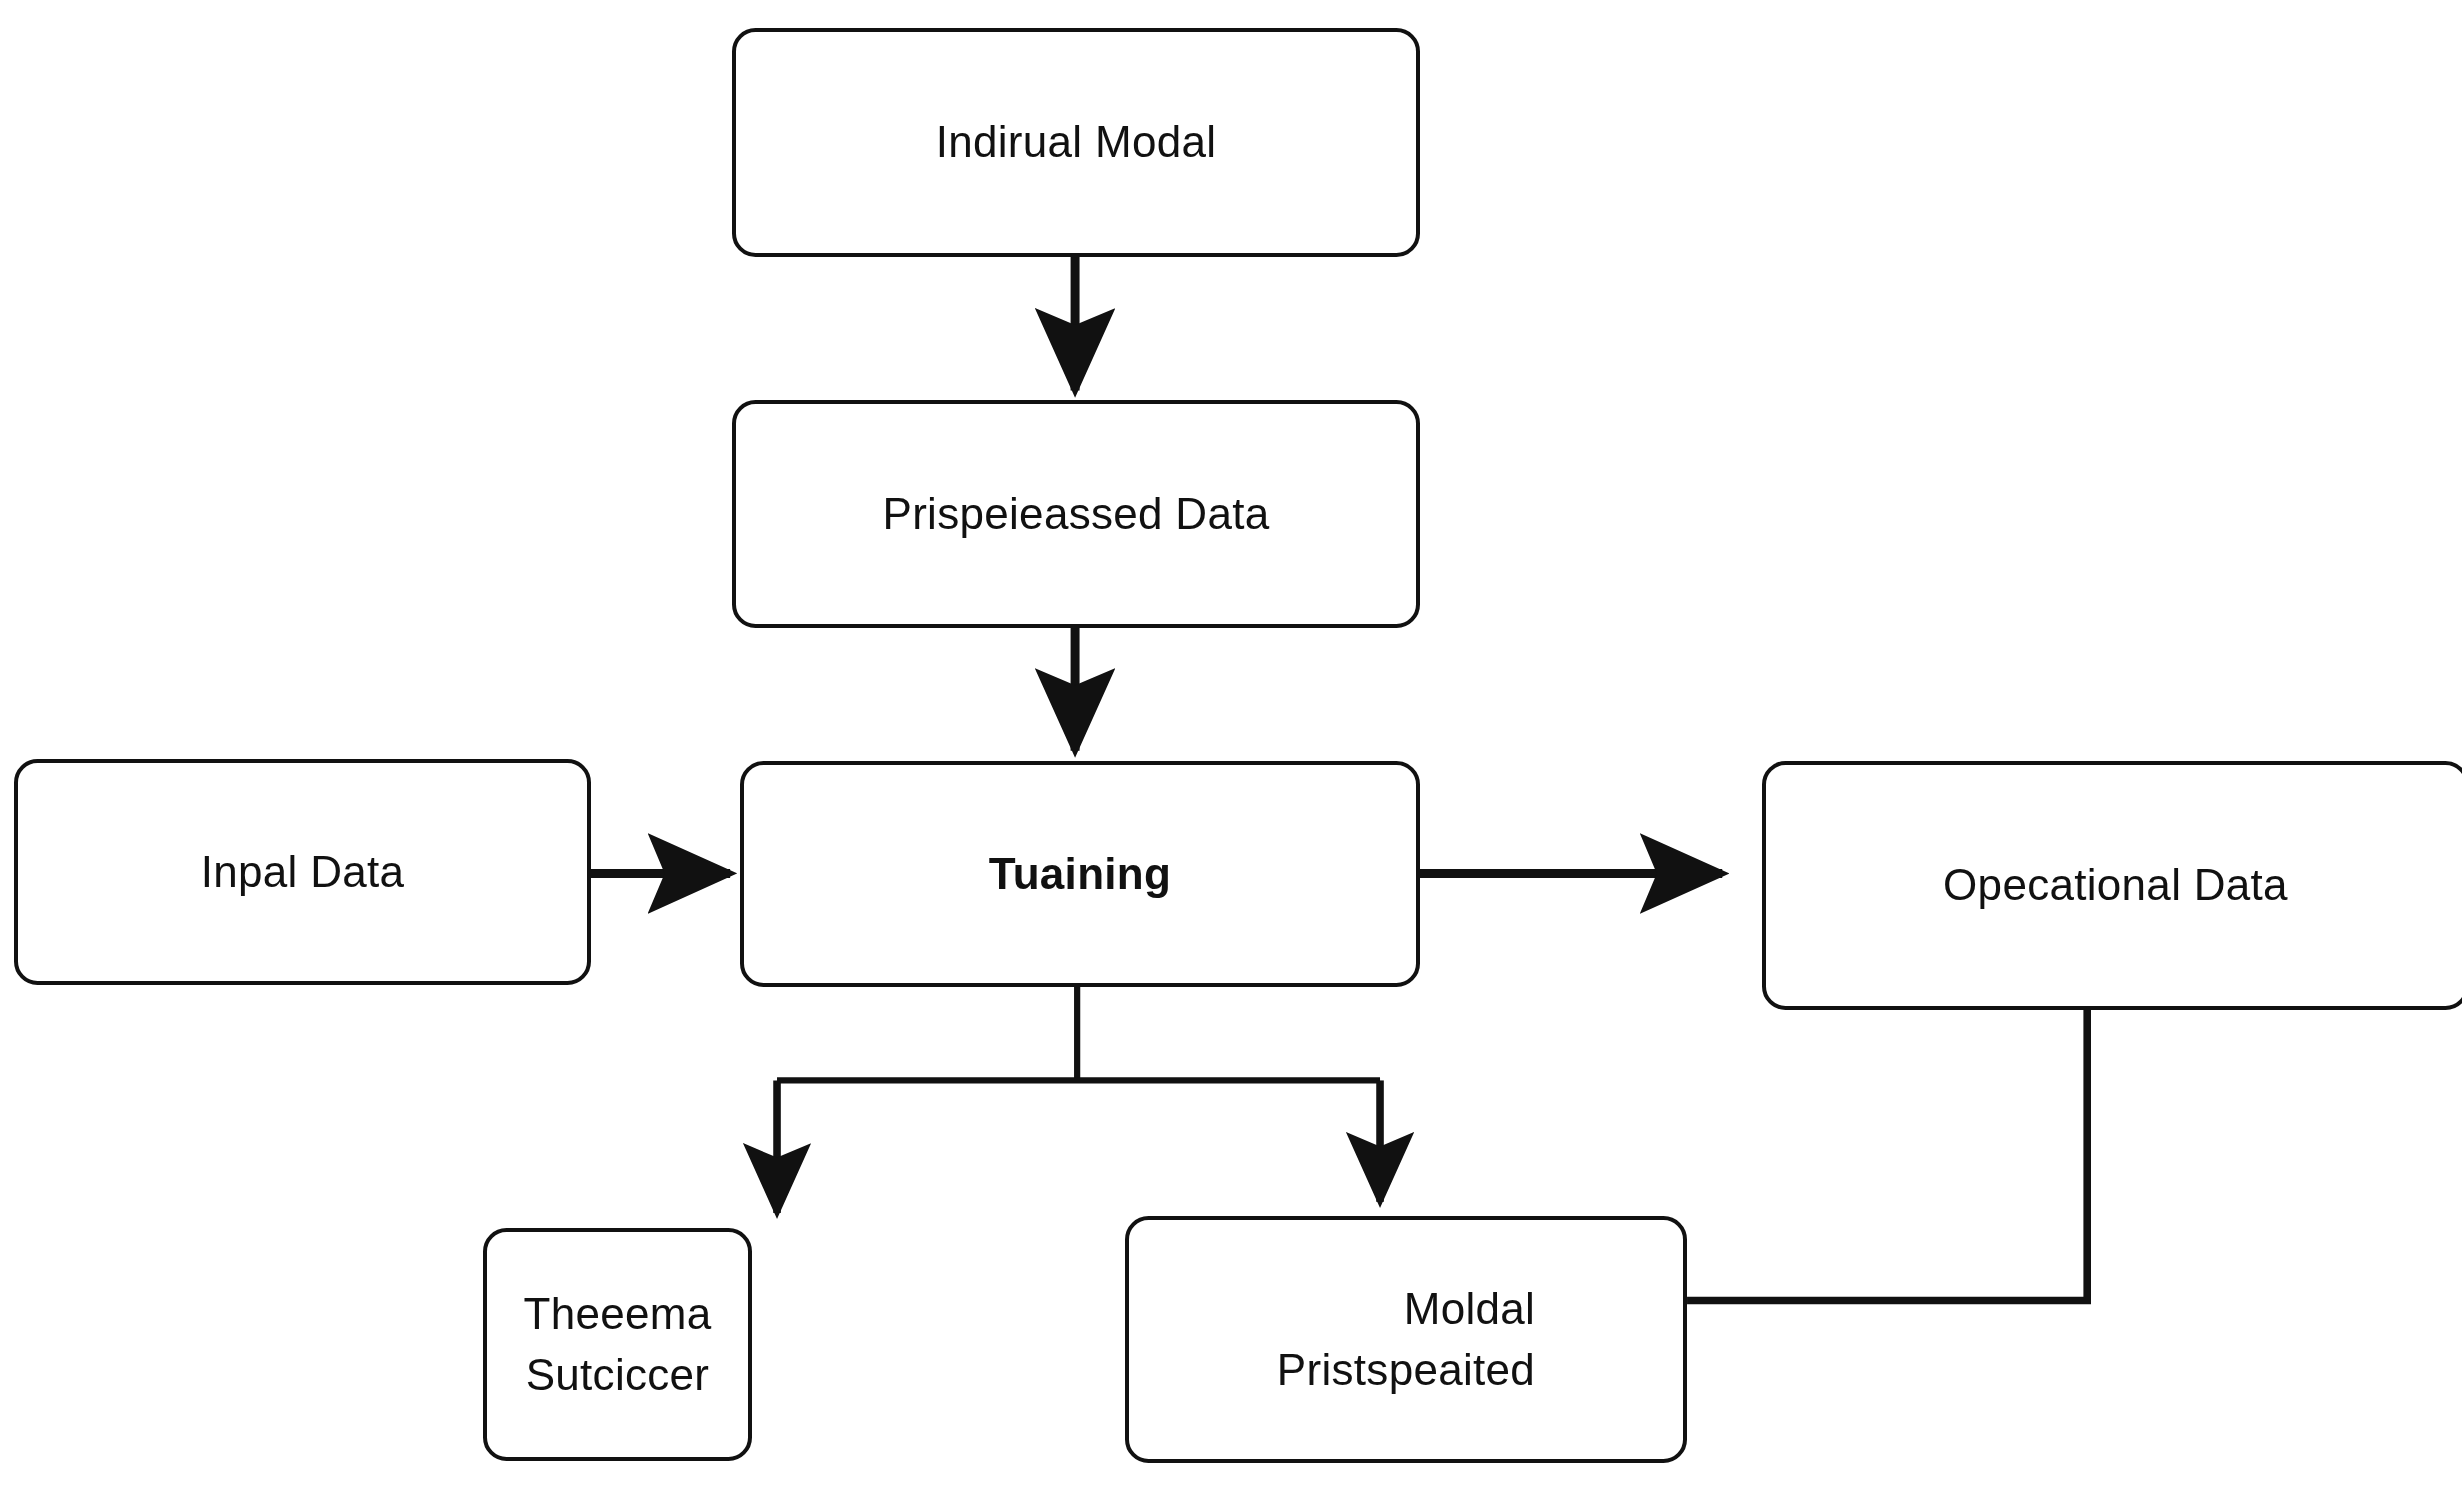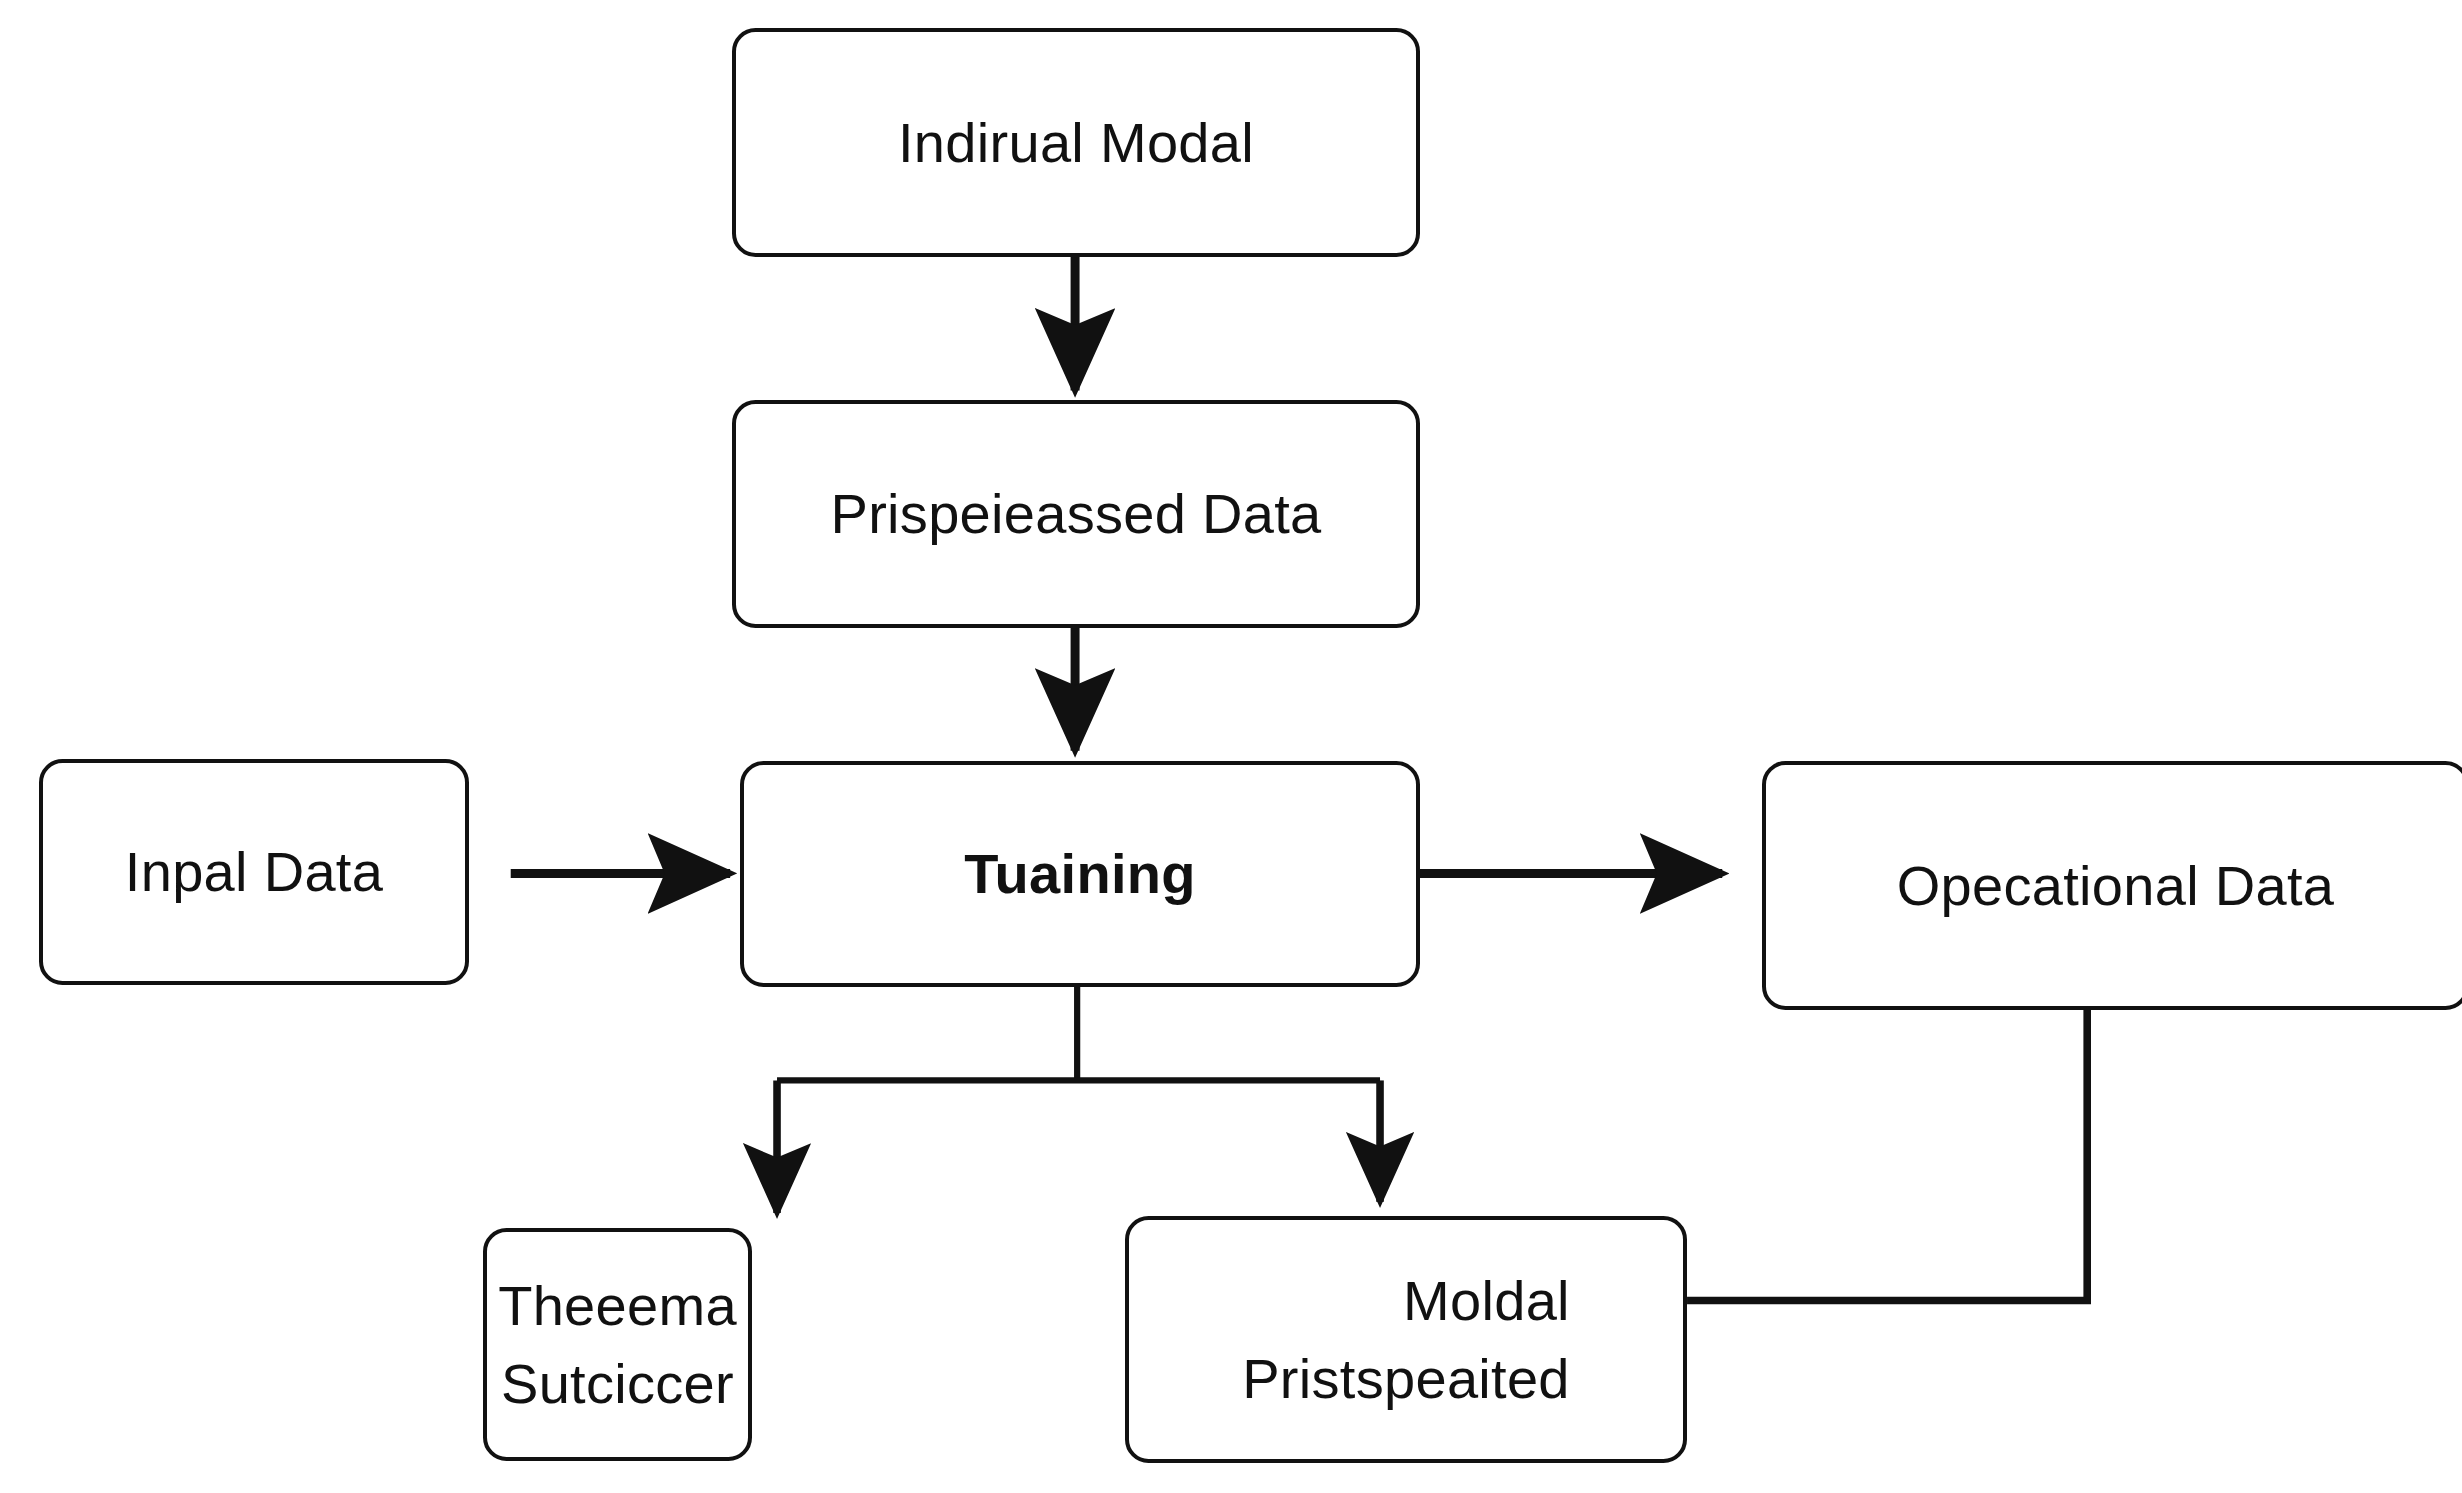--- a/index.html
+++ b/index.html
@@ -32,31 +32,31 @@
     border-radius: 23.5px;
     display: flex;
     align-items: center;
     justify-content: center;
     text-align: center;
     color: #111111;
     line-height: 1.38;
     letter-spacing: 0.3px;
   }
   .node-label {
-    font-size: 56px;
+    font-size: 44px;
     font-weight: 400;
     white-space: pre-line;
   }
   .node-label.bold {
     font-weight: 700;
   }
   
   #node-source        { left: 732px; top: 28px;   width: 688px;  height: 229px; }
   #node-preprocessed  { left: 732px; top: 400px;  width: 688px;  height: 228px; justify-content: center; }
-  #node-input         { left: 14px;   top: 759px; width: 430px;  height: 226px; margin-left: 25px; }
+  #node-input         { left: 14px;   top: 759px; width: 577px;  height: 226px; }
   #node-training      { left: 740px; top: 761px; width: 680px;  height: 226px; justify-content: center; }
   #node-operational   { left: 1732px; top: 761px; width: 707px; height: 249px; margin-left: 30px; }
   #node-evaluation    { left: 483px;  top: 1228px; width: 269px;  height: 233px; }
   #node-prediction    { left: 1125px; top: 1216px; width: 562px;  height: 247px; text-align: right; }
 </style>
 </head>
 <body>
 
 <div id="canvas">
 

